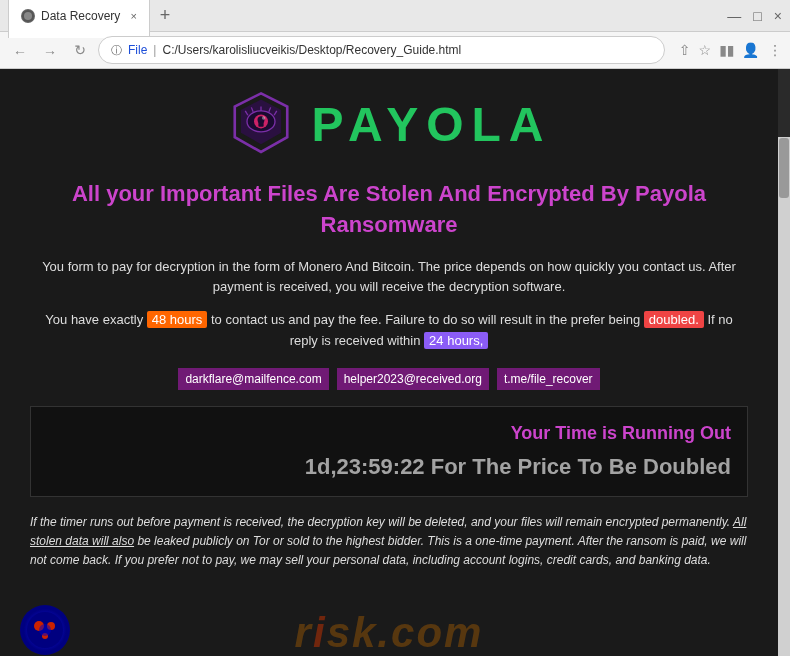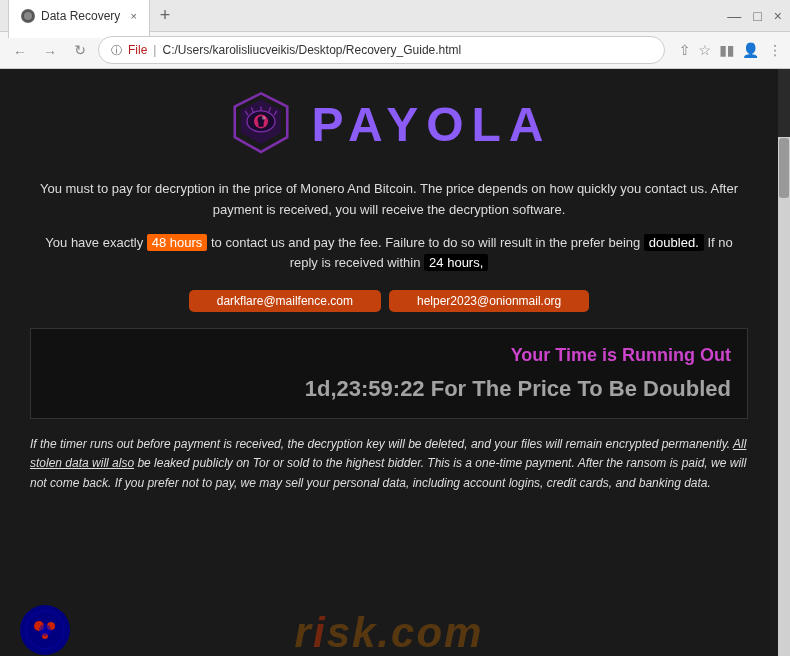--- a/index.html
+++ b/index.html
@@ -154,21 +154,21 @@
 
     .logo-icon {
       width: 70px;
       height: 70px;
     }
 
     .logo-text {
       font-size: 48px;
       font-weight: bold;
       letter-spacing: 8px;
-      color: #8b5cf6;
+      color: #22c55e;
       font-family: 'Arial Black', sans-serif;
     }
 
     
     .main-heading {
       color: #cc44cc;
       font-size: 22px;
       font-weight: bold;
       margin-bottom: 16px;
       line-height: 1.4;
@@ -184,46 +184,46 @@
     }
 
     .highlight-orange {
       background: #ff6600;
       color: #fff;
       padding: 1px 5px;
       border-radius: 2px;
     }
 
     .highlight-purple {
-      background: #000000;
+      background: #ef4444;
       color: #fff;
       padding: 1px 5px;
       border-radius: 2px;
     }
 
     .highlight-blue {
-      background: #000000;
+      background: #8b5cf6;
       color: #fff;
       padding: 1px 5px;
       border-radius: 2px;
     }
 
     
     .contact-links {
       display: flex;
       justify-content: center;
       gap: 8px;
       margin: 16px 0;
     }
 
     .contact-link {
-      background: #c2410c;
+      background: #701a75;
       color: #fff;
-      padding: 4px 28px;
-      border-radius: 5px;
+      padding: 4px 7px;
+      border-radius: 0;
       font-size: 12px;
       text-decoration: none;
     }
 
     
     .timer-section {
       background: #111;
       border: 1px solid #333;
       padding: 16px;
       margin: 16px 0;
@@ -322,21 +322,21 @@
         <span>←</span>
       </div>
       <div class="nav-btn">
         <span>→</span>
       </div>
       <div class="nav-btn">
         <span>↻</span>
       </div>
       <div class="address-bar">
         <span style="color:#666; font-size:11px;">ⓘ</span>
-        <span style="color:#b91c1c;">File</span>
+        <span style="color:#1d4ed8;">File</span>
         <span style="color:#999;">|</span>
         <span style="flex:1; overflow:hidden;">C:/Users/karolisliucveikis/Desktop/Recovery_Guide.html</span>
       </div>
       <div class="address-icons">
         <span style="cursor:pointer;">⇧</span>
         <span style="cursor:pointer;">☆</span>
         <span style="cursor:pointer;">▮▮</span>
         <span style="cursor:pointer;">👤</span>
         <span style="cursor:pointer;">⋮</span>
       </div>
@@ -364,36 +364,38 @@
 
             <line x1="25" y1="30" x2="22" y2="25" stroke="#7b2fa8" stroke-width="1.5"></line>
             <line x1="31" y1="26" x2="29" y2="21" stroke="#7b2fa8" stroke-width="1.5"></line>
             <line x1="40" y1="25" x2="40" y2="20" stroke="#7b2fa8" stroke-width="1.5"></line>
             <line x1="49" y1="26" x2="51" y2="21" stroke="#7b2fa8" stroke-width="1.5"></line>
             <line x1="55" y1="30" x2="58" y2="25" stroke="#7b2fa8" stroke-width="1.5"></line>
           </svg>
           <span class="logo-text">PAYOLA</span>
         </div>
 
-
-        <p class="body-text">You must to pay for decryption in the price of Monero And Bitcoin. The price depends on how quickly you contact us. After payment is received, you will receive the decryption software.</p>
+        <div class="main-heading">All your Important Files Are Stolen And Encrypted By Payola Ransomware</div>
+
+        <p class="body-text">You form to pay for decryption in the form of Monero And Bitcoin. The price depends on how quickly you contact us. After payment is received, you will receive the decryption software.</p>
 
         <p class="body-text">
           <span>You have exactly</span>
           <span class="highlight-orange">48 hours</span>
           <span>to contact us and pay the fee. Failure to do so will result in the prefer being</span>
           <span class="highlight-purple">doubled.</span>
           <span>If no reply is received within</span>
           <span class="highlight-blue">24 hours,</span>
           <br>
         </p>
 
         <div class="contact-links">
           <a class="contact-link" href="#">darkflare@mailfence.com</a>
-          <a class="contact-link" href="#">helper2023@onionmail.org</a>
+          <a class="contact-link" href="#">helper2023@received.org</a>
+          <a class="contact-link" href="#">t.me/file_recover</a>
         </div>
 
         <div class="timer-section">
           <div class="timer-heading">Your Time is Running Out</div>
           <div class="timer-value">1d,23:59:22 For The Price To Be Doubled</div>
         </div>
 
         <p class="footer-text">
           If the timer runs out before payment is received, the decryption key will be deleted, and your files will remain encrypted permanently. <span class="underline">All stolen data will also</span> be leaked publicly on Tor or sold to the highest bidder. This is a one-time payment. After the ransom is paid, we will not come back. If you prefer not to pay, we may sell your personal data, including account logins, credit cards, and banking data.
         </p>

